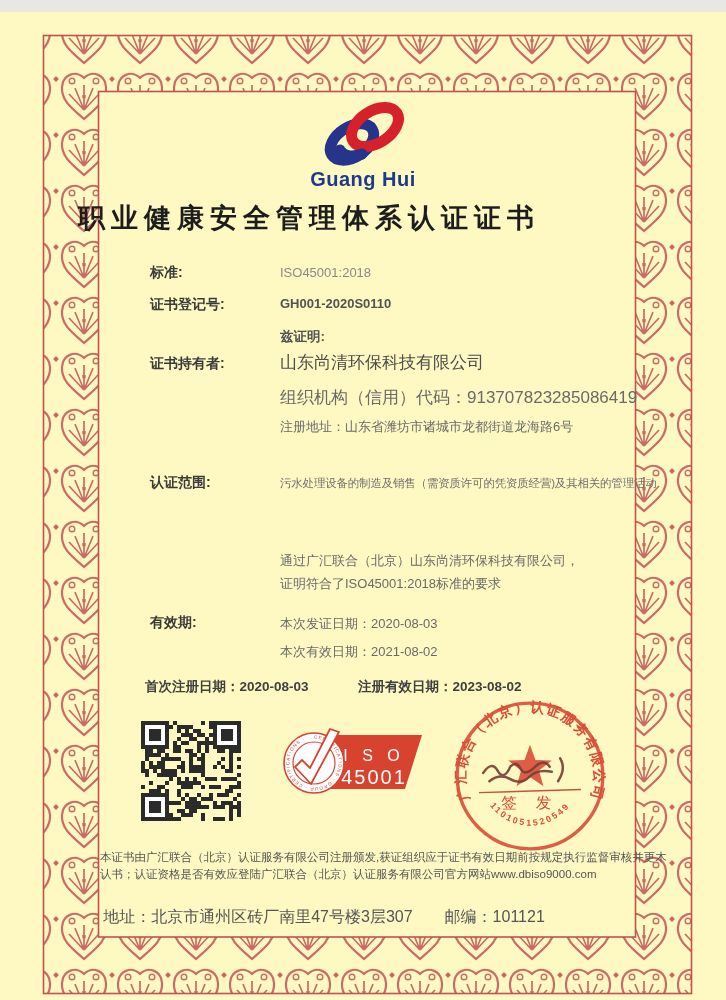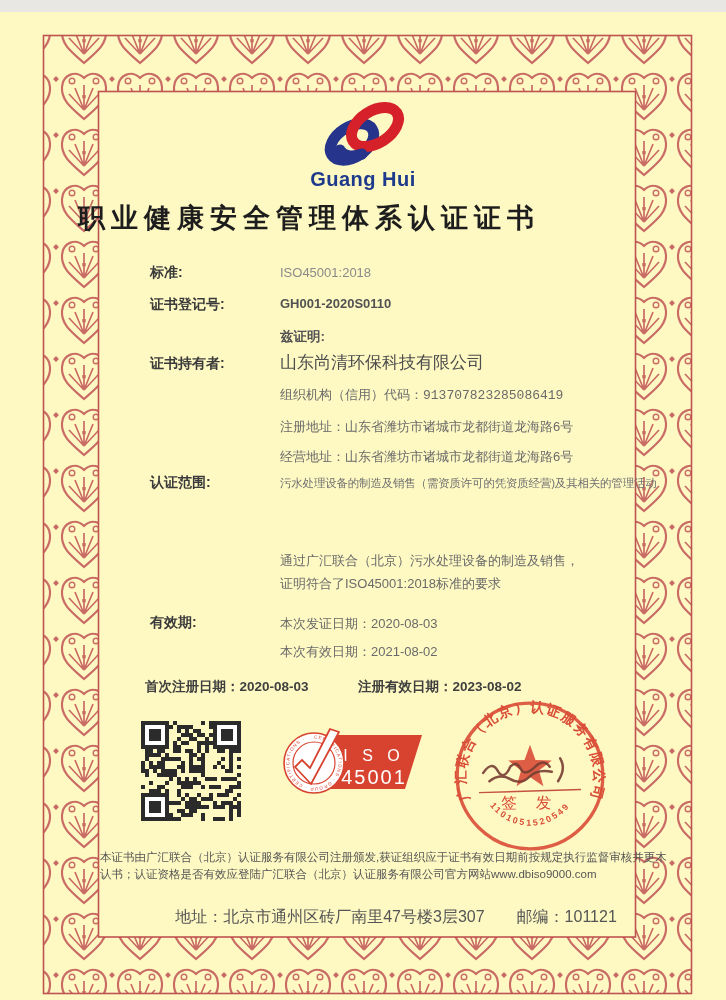--- a/index.html
+++ b/index.html
@@ -23,21 +23,21 @@
   }
   .value{
     position:absolute;left:280px;font-size:13px;color:#6a6a6a;white-space:nowrap;
   }
   .value.strong{font-weight:bold;color:#525252;}
   .holder-name{font-size:17px;color:#4d4d4d;font-weight:500;}
   .scope-val{font-size:11.5px;letter-spacing:-.2px;color:#707070;}
   .audit{line-height:23px;}
   .reg-row{position:absolute;font-size:13.5px;font-weight:bold;color:#3f3f3f;white-space:nowrap;}
   .footer-line{
-    position:absolute;left:100px;width:592px;font-size:11.5px;color:#555;
+    position:absolute;left:100px;width:448px;font-size:11.5px;color:#555;
     white-space:nowrap;
   }
   .footer-addr{text-align:center;}
   .seal-wrap{opacity:.93;}
 </style>
 </head>
 <body>
 
 <div class="page">
 
@@ -76,29 +76,28 @@
   <div class="value" style="top:253px;color:#8a8a8a;">ISO45001:2018</div>
 
   <div class="label" style="top:284px;text-align:right;">证书登记号:</div>
   <div class="value strong" style="top:284px;">GH001-2020S0110</div>
 
   <div class="value strong" style="top:316px;font-size:13.5px;">兹证明:</div>
 
   <div class="label" style="top:343px;">证书持有者:</div>
   <div class="value holder-name" style="top:339px;">山东尚清环保科技有限公司</div>
 
-  <div class="value" style="top:374px;font-size:13px;font-family:Liberation Mono, monospace;">组织机构（信用）代码：913707823285086419</div>
+  <div class="value" style="top:374px;font-size:17px;">组织机构（信用）代码：913707823285086419</div>
   <div class="value" style="top:406px;">注册地址：山东省潍坊市诸城市龙都街道龙海路6号</div>
-  <div class="value" style="top:436px;">经营地址：山东省潍坊市诸城市龙都街道龙海路6号</div>
 
   <div class="label" style="top:462px;">认证范围:</div>
   <div class="value scope-val" style="top:464px;text-align:right;">污水处理设备的制造及销售（需资质许可的凭资质经营)及其相关的管理活动</div>
 
   <div class="value audit" style="top:537px;">
-    <div>通过广汇联合（北京）污水处理设备的制造及销售，</div>
+    <div>通过广汇联合（北京）山东尚清环保科技有限公司，</div>
     <div>证明符合了ISO45001:2018标准的要求</div>
   </div>
 
   <div class="label" style="top:602px;">有效期:</div>
   <div class="value" style="top:603px;">本次发证日期：2020-08-03</div>
   <div class="value" style="top:631px;">本次有效日期：2021-08-02</div>
 
   <div class="reg-row" style="left:145px;top:666px;">首次注册日期：2020-08-03</div>
   <div class="reg-row" style="left:358px;top:666px;">注册有效日期：2023-08-02</div>
 

